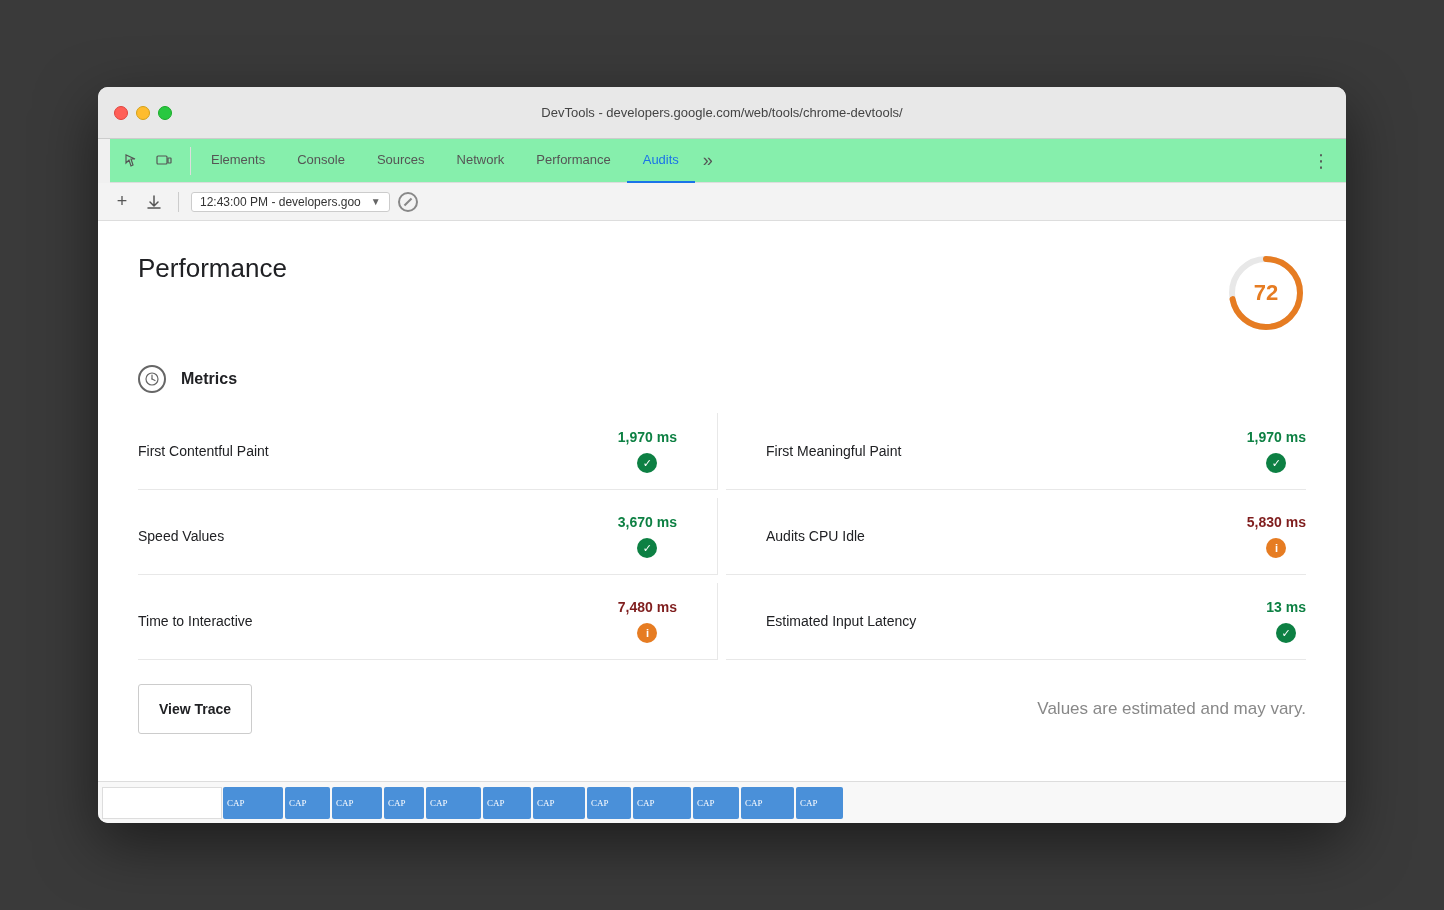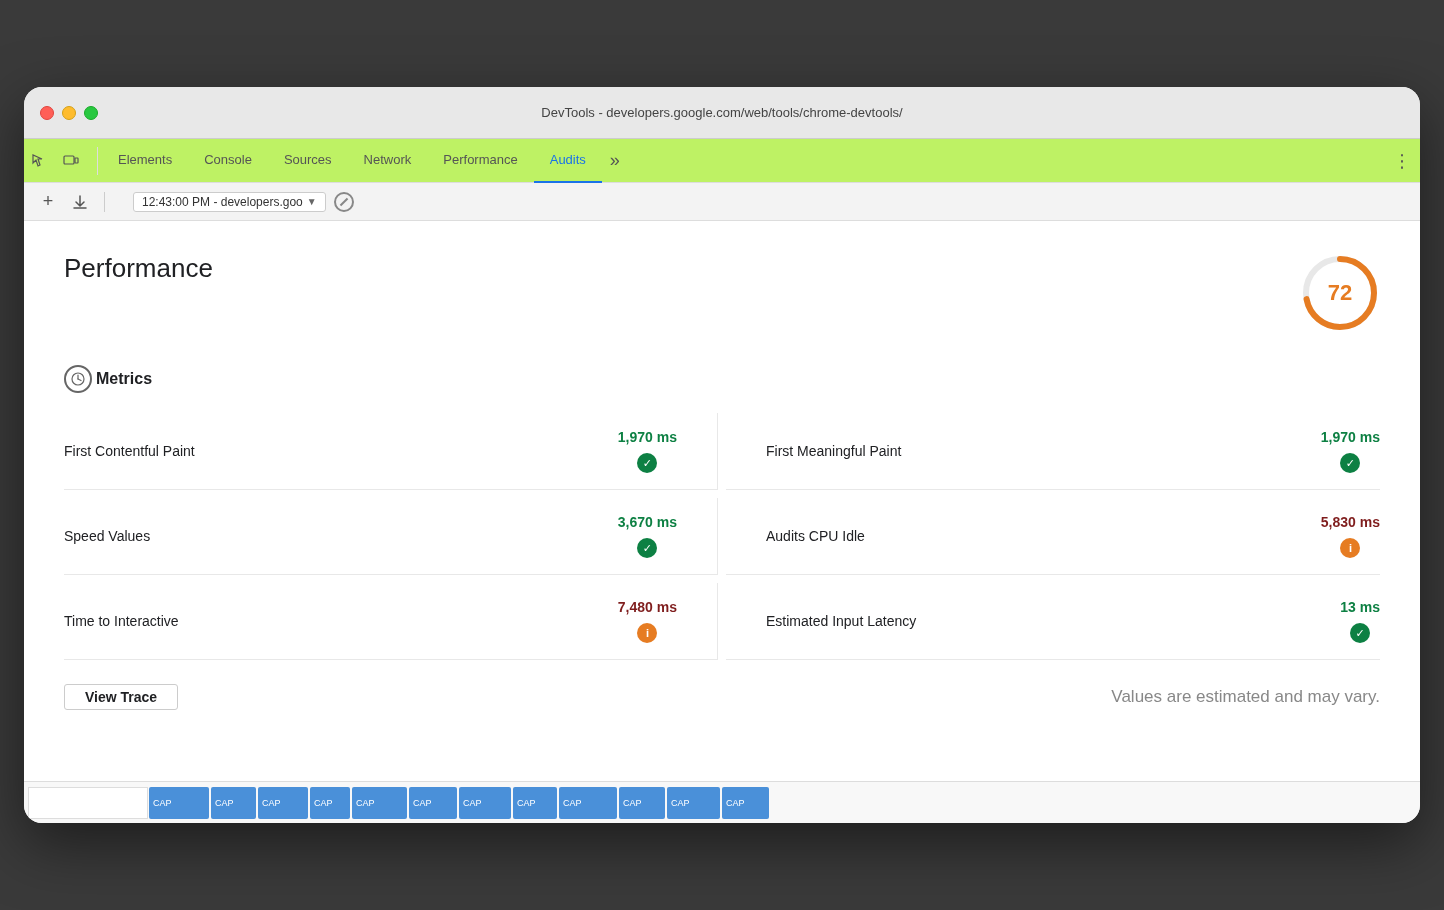--- a/index.html
+++ b/index.html
@@ -5,23 +5,23 @@
     * { box-sizing: border-box; margin: 0; padding: 0; }
     body {
       background: #3a3a3a;
       display: flex;
       justify-content: center;
       align-items: center;
       min-height: 100vh;
       font-family: -apple-system, BlinkMacSystemFont, 'Segoe UI', sans-serif;
     }
     .window {
-      width: 1396px;
+      width: 1248px;
       background: #f0f0f0;
-      border-radius: 18px;
+      border-radius: 10px;
       overflow: hidden;
       box-shadow: 0 20px 60px rgba(0,0,0,0.5);
     }
     
     .title-bar {
       background: #e8e8e8;
       height: 52px;
       display: flex;
       align-items: center;
       padding: 0 16px;
@@ -45,26 +45,27 @@
     .title-bar-text {
       position: absolute;
       left: 50%;
       transform: translateX(-50%);
       font-size: 13px;
       color: #444;
       white-space: nowrap;
     }
     
     .devtools-toolbar {
-      background: #bef264;
+      background: #86efac;
       border-bottom: 1px solid #ddd;
       display: flex;
       align-items: center;
       height: 44px;
-      padding: 0 1px;
+      padding: 0 8px;
+      margin-left: 12px;
     }
     .toolbar-icons {
       display: flex;
       align-items: center;
       gap: 4px;
       padding-right: 12px;
       border-right: 1px solid #ddd;
       margin-right: 4px;
     }
     .toolbar-icon-btn {
@@ -145,22 +146,21 @@
     .session-selector {
       display: flex;
       align-items: center;
       background: white;
       border: 1px solid #ccc;
       border-radius: 3px;
       padding: 2px 8px;
       font-size: 12px;
       color: #333;
       cursor: pointer;
-      gap: 4px;
-      margin-left: 16px;
+      gap: 10px;
     }
     .session-selector .chevron { font-size: 10px; color: #666; }
     .no-entry-icon {
       width: 20px;
       height: 20px;
       border-radius: 50%;
       border: 2px solid #888;
       display: flex;
       align-items: center;
       justify-content: center;
@@ -221,21 +221,21 @@
       left: 50%;
       transform: translate(-50%, -50%);
       font-size: 22px;
       font-weight: 600;
       color: #e67c22;
     }
     
     .metrics-header {
       display: flex;
       align-items: center;
-      gap: 4px;
+      gap: 15px;
       margin-bottom: 20px;
     }
     .metrics-icon {
       width: 28px;
       height: 28px;
       border-radius: 50%;
       border: 2px solid #666;
       display: flex;
       align-items: center;
       justify-content: center;
@@ -309,21 +309,21 @@
     
     .metrics-bottom {
       display: flex;
       justify-content: space-between;
       align-items: center;
       margin-top: 24px;
     }
     .view-trace-btn {
       border: 1px solid #ccc;
       background: white;
-      padding: 4px 20px;
+      padding: 16px 20px;
       font-size: 14px;
       font-weight: 600;
       color: #202124;
       border-radius: 3px;
       cursor: pointer;
     }
     .values-note {
       font-size: 17px;
       color: #888;
     }
@@ -342,20 +342,21 @@
       height: 32px;
       background: white;
       border: 1px solid #ddd;
       flex-shrink: 0;
     }
     .strip-items {
       display: flex;
       gap: 0;
       flex: 1;
       overflow: hidden;
+      font-family: Liberation Serif, serif;
     }
     .strip-item {
       height: 32px;
       background: #4a90d9;
       border-radius: 2px;
       display: flex;
       align-items: center;
       padding: 0 4px;
       font-size: 9px;
       color: white;

